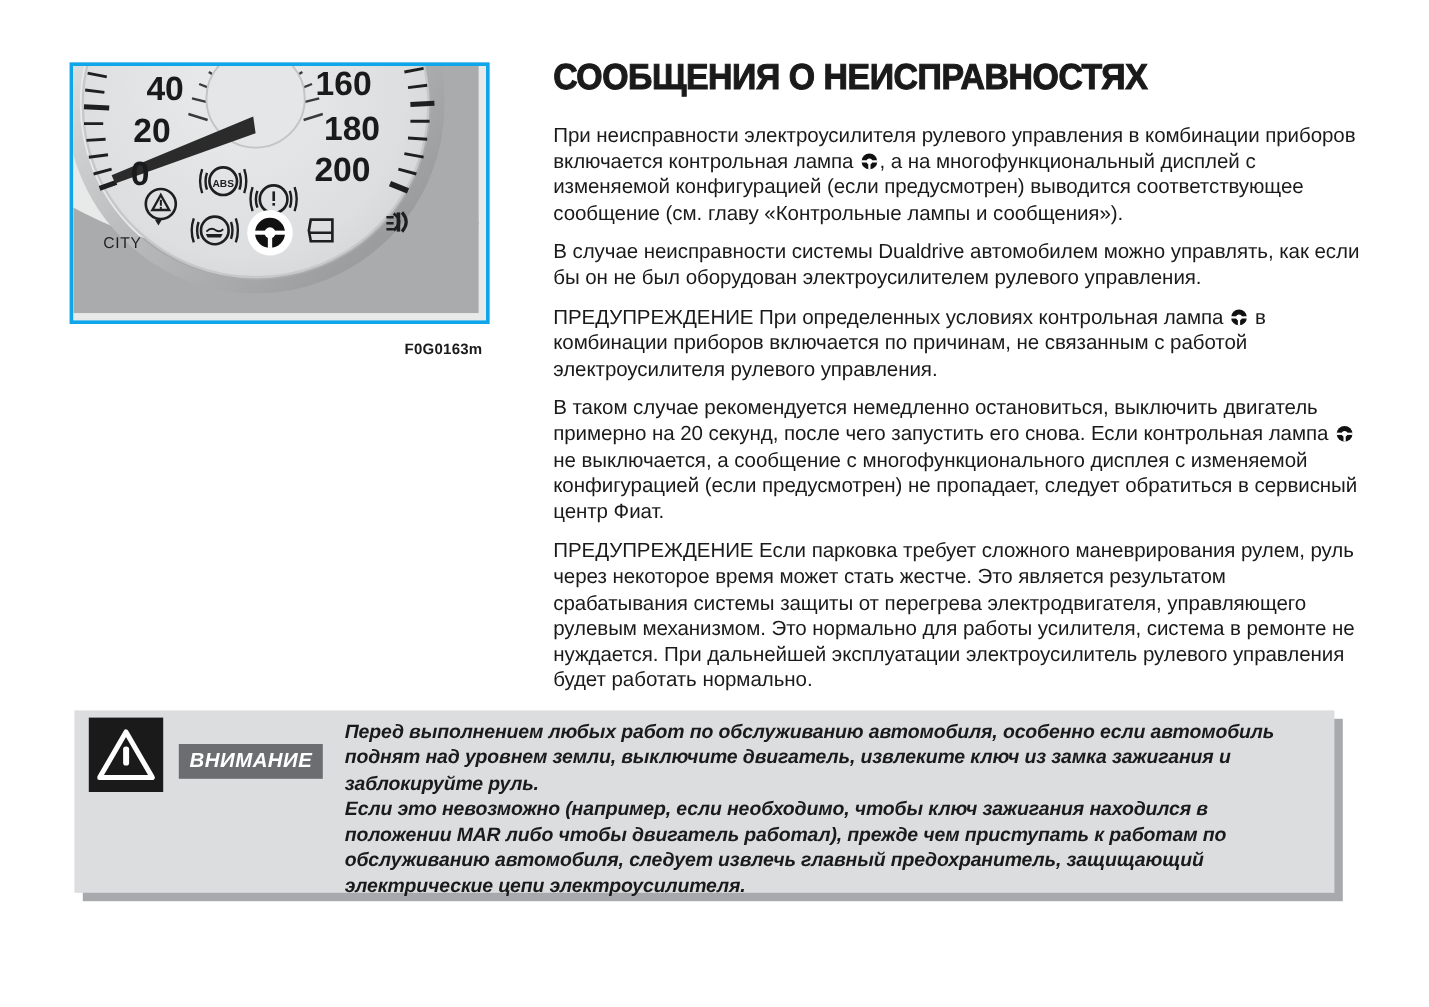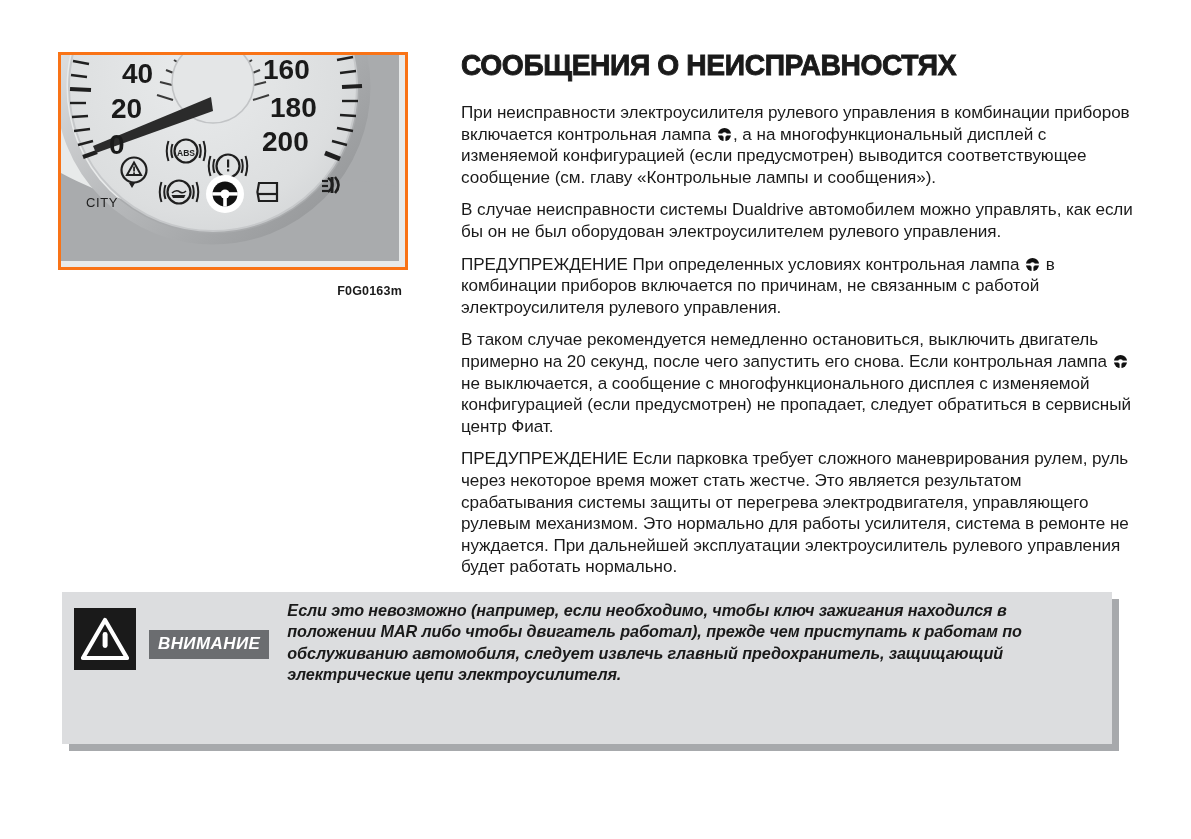--- a/index.html
+++ b/index.html
@@ -16,21 +16,21 @@
     overflow: hidden;
   }
 
   
   #figure-panel {
     position: absolute;
     left: 58px;
     top: 52px;
     width: 344px;
     height: 212px;
-    border: 3px solid #f97316;
+    border: 3px solid #0ea5e9;
     background: #e8eaea;
     overflow: hidden;
   }
   #figure-caption {
     position: absolute;
     left: 58px;
     top: 284px;
     width: 344px;
     text-align: right;
     font-size: 12.5px;
@@ -86,21 +86,21 @@
     height: 152px;
     background: #dcdddf;
     box-shadow: 7px 7px 0 0 #a7a9ac;
     display: flex;
     align-items: flex-start;
   }
   #warning-emblem {
     flex: 0 0 auto;
     display: flex;
     align-items: center;
-    padding: 16px 0 0 12px;
+    padding: 6px 0 0 12px;
   }
   #warning-triangle-box {
     width: 62px;
     height: 62px;
     background: #1a1a1a;
     display: flex;
     align-items: center;
     justify-content: center;
   }
   #warning-badge {
@@ -306,15 +306,16 @@
   <div id="warning-emblem">
     <div id="warning-triangle-box">
       <svg width="48" height="44" viewBox="0 0 48 44">
         <path d="M24 3 L46 41 L2 41 Z" fill="none" stroke="#ffffff" stroke-width="4.2" stroke-linejoin="round"></path>
         <rect x="21.6" y="15" width="5" height="16" rx="2.4" fill="#ffffff"></rect>
       </svg>
     </div>
     <div id="warning-badge">ВНИМАНИЕ</div>
   </div>
   <div id="warning-text">
+    <p class="warn-para">Перед выполнением любых работ по обслуживанию автомобиля, особенно если автомобиль поднят над уровнем земли, выключите двигатель, извлеките ключ из замка зажигания и заблокируйте руль.</p>
     <p class="warn-para">Если это невозможно (например, если необходимо, чтобы ключ зажигания находился в положении MAR либо чтобы двигатель работал), прежде чем приступать к работам по обслуживанию автомобиля, следует извлечь главный предохранитель, защищающий электрические цепи электроусилителя.</p>
   </div>
 </div>
 
 </body></html>

